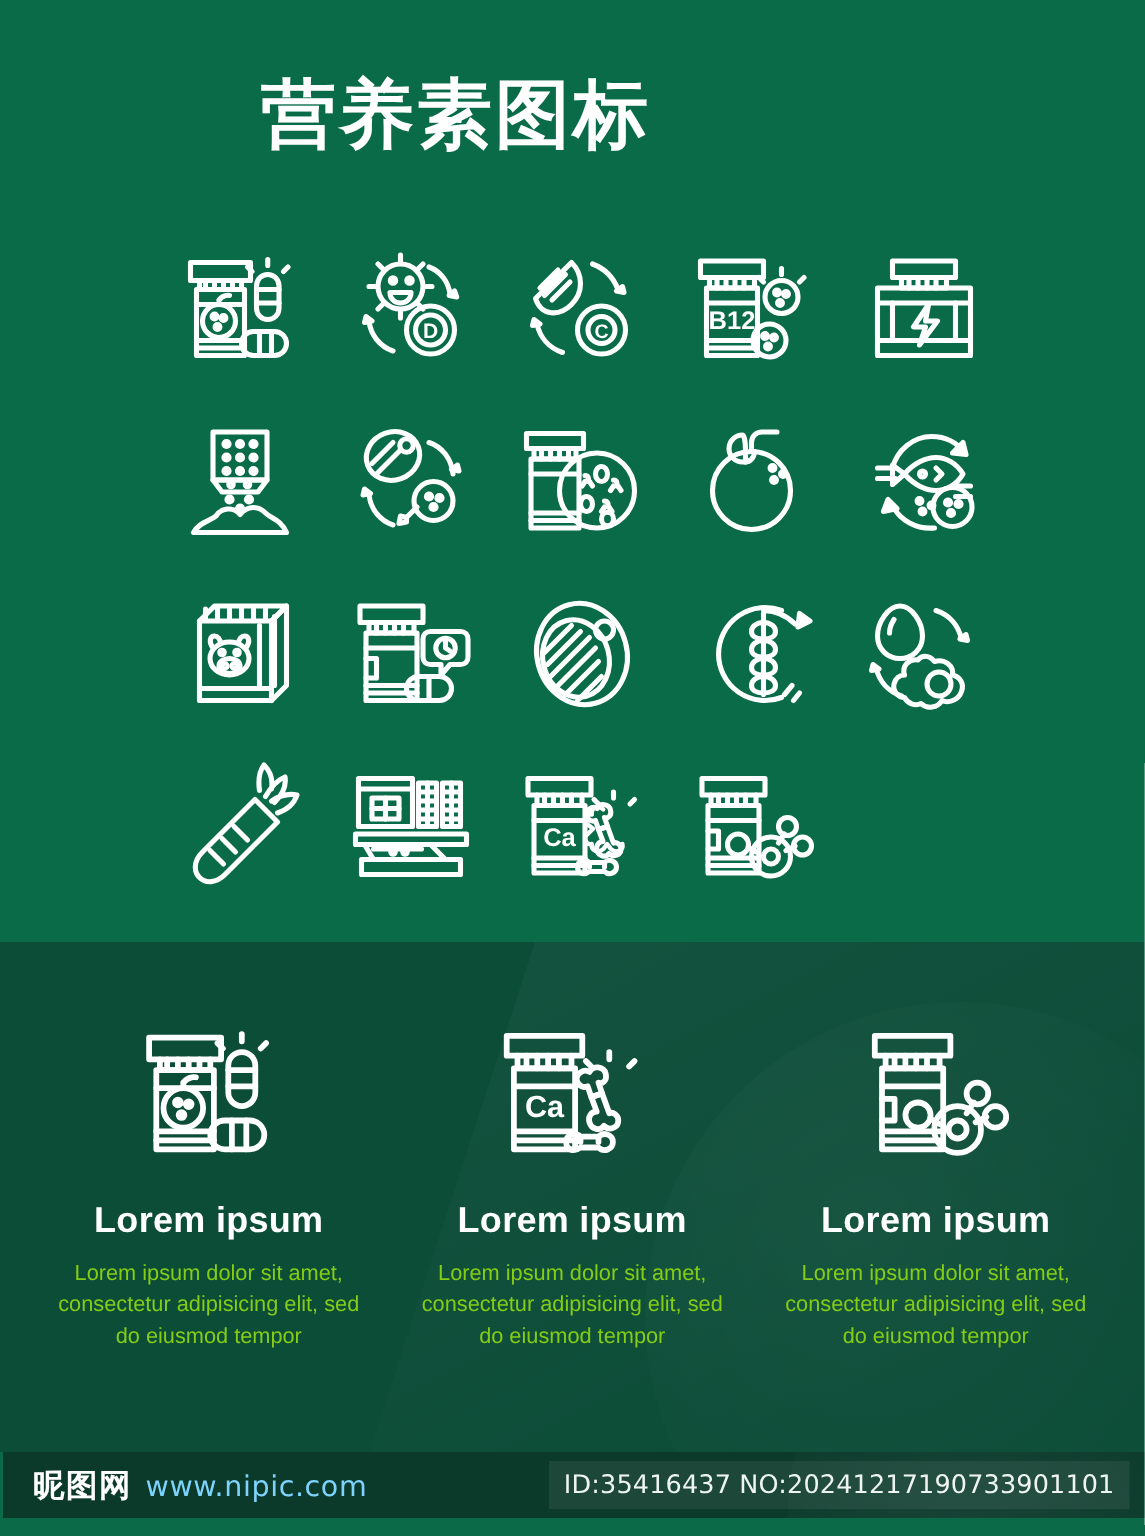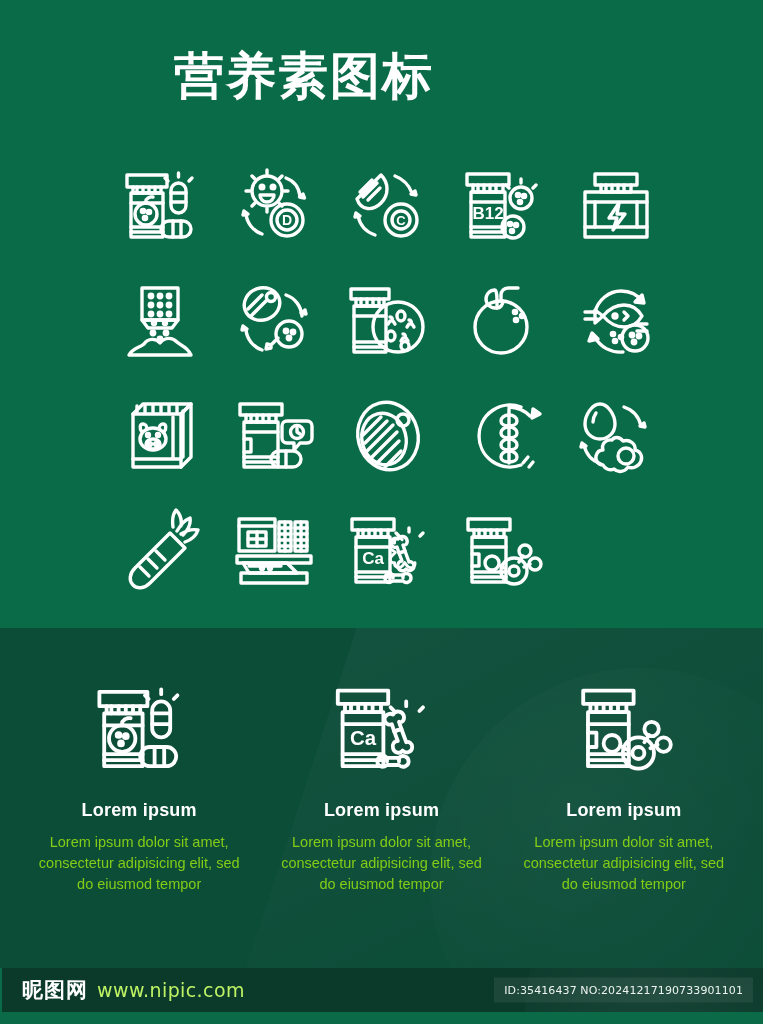--- a/index.html
+++ b/index.html
@@ -83,21 +83,21 @@
     flex: 1 1 0;
     text-align: center;
     padding: 0 14px;
   }
   .card-icon {
     height: 118px;
     display: flex; align-items: center; justify-content: center;
   }
   .card-title {
     color: #ffffff;
-    font-size: 18px;
+    font-size: 24px;
     font-weight: bold;
     margin-top: 12px;
     letter-spacing: 0.2px;
   }
   .card-body {
     color: #84cc16;
     font-size: 14.5px;
     line-height: 21px;
     margin-top: 11px;
     padding: 0 6px;
@@ -122,29 +122,29 @@
     transform: translateY(-50%);
     display: flex; align-items: baseline; gap: 9px;
     z-index: 2;
   }
   #footer-logo-cn {
     color: #ffffff; font-size: 21px; font-weight: bold;
     letter-spacing: 1px;
     font-family: "DejaVu Sans", "Liberation Sans", sans-serif;
   }
   #footer-url {
-    color: #bef264; font-size: 19px; letter-spacing: 0.4px;
+    color: #7dd3fc; font-size: 19px; letter-spacing: 0.4px;
     font-family: "DejaVu Sans", "Liberation Sans", sans-serif;
   }
   #footer-id {
     position: absolute; right: 12px; top: 50%;
     transform: translateY(-50%);
     background: rgba(255,255,255,0.07);
     color: #eef4f1;
-    font-size: 11px;
+    font-size: 17px;
     padding: 6px 10px;
     letter-spacing: 0.1px;
     z-index: 2;
     font-family: "DejaVu Sans", "Liberation Sans", sans-serif;
   }
 </style>
 </head>
 <body>
 
 <div id="poster">

